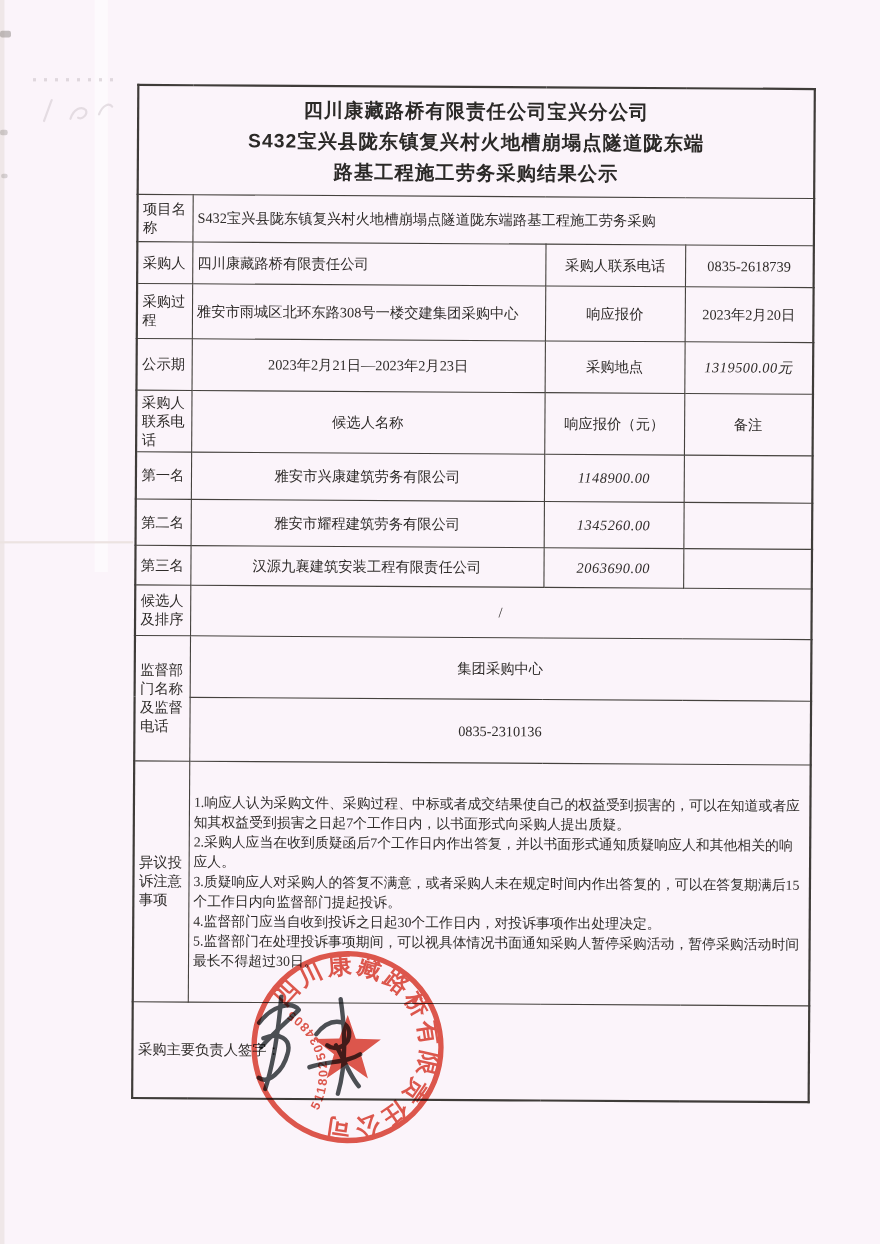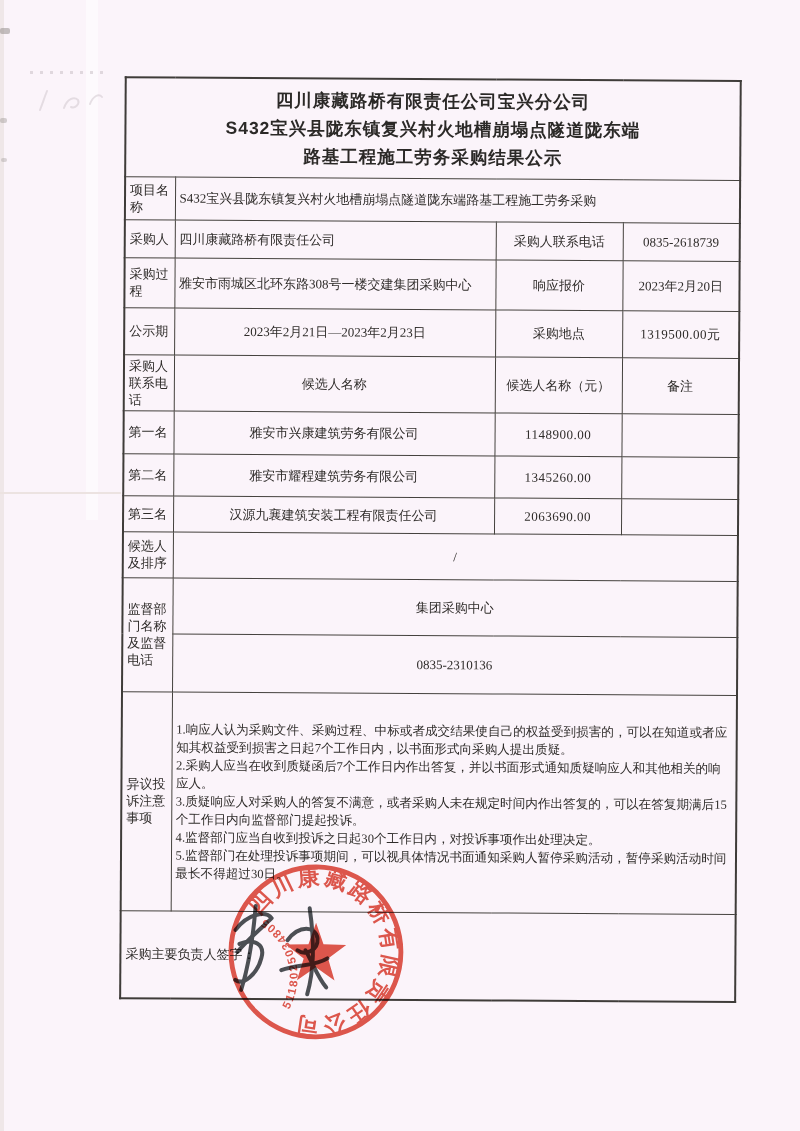--- a/index.html
+++ b/index.html
@@ -40,21 +40,21 @@
   td.lft{text-align:left;padding-left:6px;}
   .title-cell{
     text-align:center;vertical-align:middle;
     font-family:"Liberation Sans", sans-serif;
     font-weight:700;font-size:17.5px;line-height:28px;
     letter-spacing:1px;color:#2b2927;
   }
   .obj-cell{padding:6px 8px;}
   .obj-item{font-size:12.6px;line-height:18px;text-align:left;}
   .sig-cell{padding-left:6px;}
-  .price{letter-spacing:.5px;}
+  .price{letter-spacing:.5px;font-style:italic;}
 
   
   .stamp{position:absolute;left:230px;top:864px;width:177px;height:177px;
     mix-blend-mode:multiply;opacity:.85;z-index:4;}
   .signature{position:absolute;left:224px;top:893px;width:126px;height:116px;z-index:5;
     mix-blend-mode:multiply;opacity:.92;}
 </style>
 </head>
 <body>
 
@@ -116,21 +116,21 @@
       <tr style="height:47px">
         <td class="lbl">公示期</td>
         <td class="ctr">2023年2月21日—2023年2月23日</td>
         <td class="ctr">采购地点</td>
         <td class="ctr price">1319500.00元</td>
       </tr>
 
       <tr style="height:42px">
         <td class="lbl">采购人联系电话</td>
         <td class="ctr">候选人名称</td>
-        <td class="ctr">候选人名称（元）</td>
+        <td class="ctr">响应报价（元）</td>
         <td class="ctr">备注</td>
       </tr>
 
       <tr style="height:43px">
         <td class="lbl">第一名</td>
         <td class="ctr">雅安市兴康建筑劳务有限公司</td>
         <td class="ctr price">1148900.00</td>
         <td class="ctr"></td>
       </tr>
       <tr style="height:42px">

